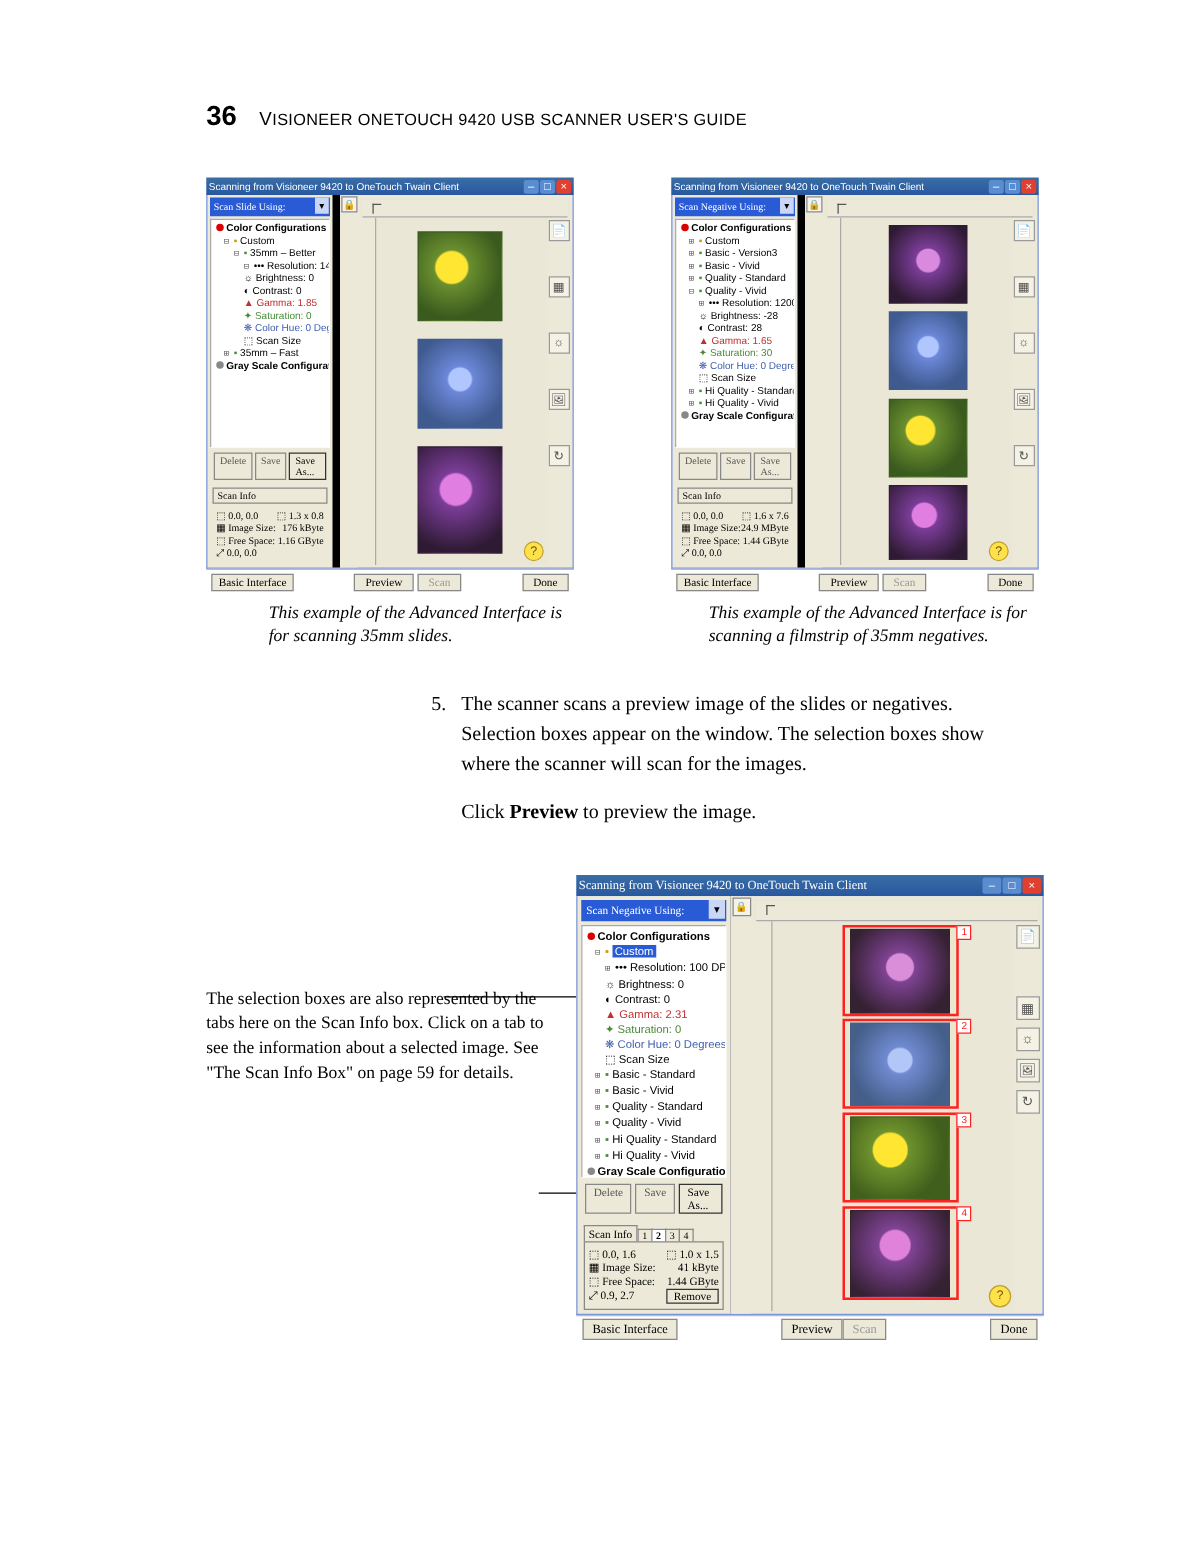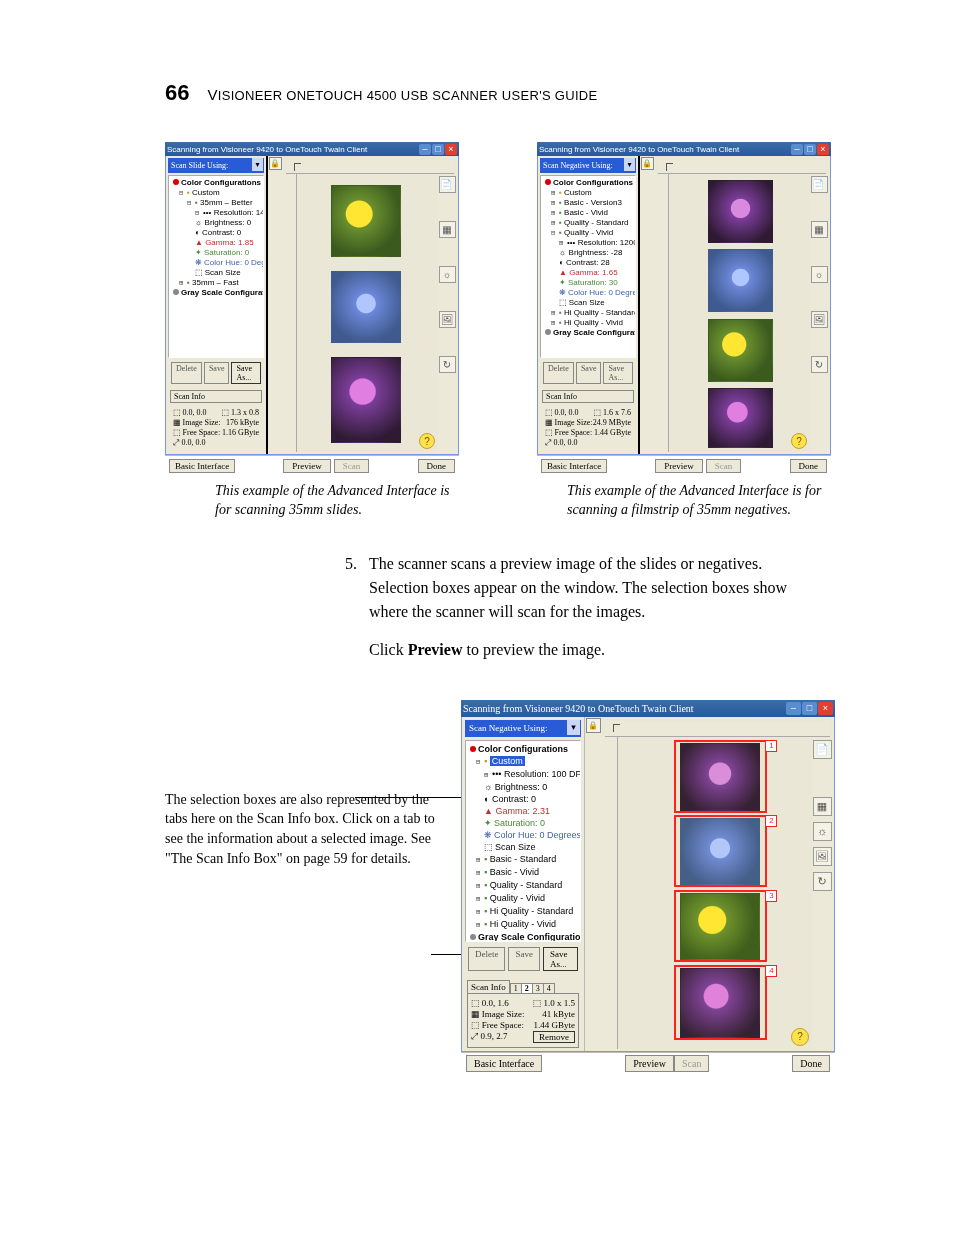--- a/index.html
+++ b/index.html
@@ -9,21 +9,21 @@
   .htext { font-size:13px; letter-spacing:.3px; }
   .twoimgs { display:flex; gap:78px; margin-top:36px; }
   .winbox { }
   .titlebar { display:flex; align-items:center; height:14px; background:linear-gradient(#3a6ea5,#2857a0); color:#fff; font: 8px Tahoma, sans-serif; padding:0 2px; }
   .titlebar .t { flex:1; white-space:nowrap; overflow:hidden; }
   .tbtn { width:12px; height:11px; margin-left:1px; display:inline-flex; align-items:center; justify-content:center; font:9px Arial; }
   .tmin { background:#5a8cd0; color:#fff; border-radius:2px;}
   .tmax { background:#5a8cd0; color:#fff; border-radius:2px;}
   .tclose { background:#e04030; color:#fff; border-radius:2px;}
   .appbody { display:flex; height:298px; background:#ece9d8; border:1px solid #7a96df; border-top:none; font:8px Tahoma, sans-serif; }
-  .leftpane { width:100px; display:flex; flex-direction:column; border-right:2px solid #000000; }
+  .leftpane { width:100px; display:flex; flex-direction:column; border-right:6px solid #000000; }
   .combo { margin:2px; height:13px; background:#2a5bd7; color:#fff; font:8px Tahoma; padding:1px 3px; display:flex; align-items:center; position:relative;}
   .combo::after { content:"▾"; position:absolute; right:1px; top:0; width:11px; height:13px; background:#c9d6f5; color:#000; display:flex; align-items:center; justify-content:center; font-size:8px;}
   .tree { flex:1; padding:2px 2px 2px 4px; overflow:hidden; color:#000; line-height:10px; background:#fff; margin:0 2px; border:1px inset #fff;}
   .tree div { white-space:nowrap; }
   .ind1 { padding-left:6px; } .ind2 { padding-left:14px; } .ind3 { padding-left:22px; }
   .bold { font-weight:bold; }
   .btnrow { display:flex; gap:2px; padding:4px 5px; justify-content:center;}
   .sbtn { font:8px Tahoma; padding:1px 4px; border:1px solid #888; background:#ece9d8; color:#555;}
   .sbtn.on { color:#000; border:1px solid #333; }
   .sihdr { font:8px Tahoma; border:1px solid #888; padding:1px 3px; margin:2px 4px 1px 4px; background:#ece9d8;}
@@ -86,23 +86,23 @@
   .ic-ye { color:#cc9900;} .ic-red { color:#c03030;} .ic-gr { color:#4a8a3a;} .ic-bl { color:#4060b0;}
   .pm { font-family: monospace; font-size:7px; color:#555; margin-right:2px; display:inline-block; width:6px;}
   .dot { display:inline-block; width:6px; height:6px; border-radius:50%; margin-right:2px;}
   .line-pointer { position:absolute; border-top:1px solid #000; }
 </style>
 </head>
 <body>
 
 <div class="page">
   <div class="header-line">
-    <span class="pnum">66</span>
+    <span class="pnum">36</span>
     <span class="htext">
-      <span style="font-size:15px">V</span><span>ISIONEER ONETOUCH 4500 USB SCANNER USER'S GUIDE</span>
+      <span style="font-size:15px">V</span><span>ISIONEER ONETOUCH 9420 USB SCANNER USER'S GUIDE</span>
     </span>
   </div>
 
   <div class="twoimgs">
 
     <div style="width:294px">
       <div class="winbox">
         <div class="titlebar">
           <span class="t">Scanning from Visioneer 9420 to OneTouch Twain Client</span>
           <span class="tbtn tmin">–</span>

